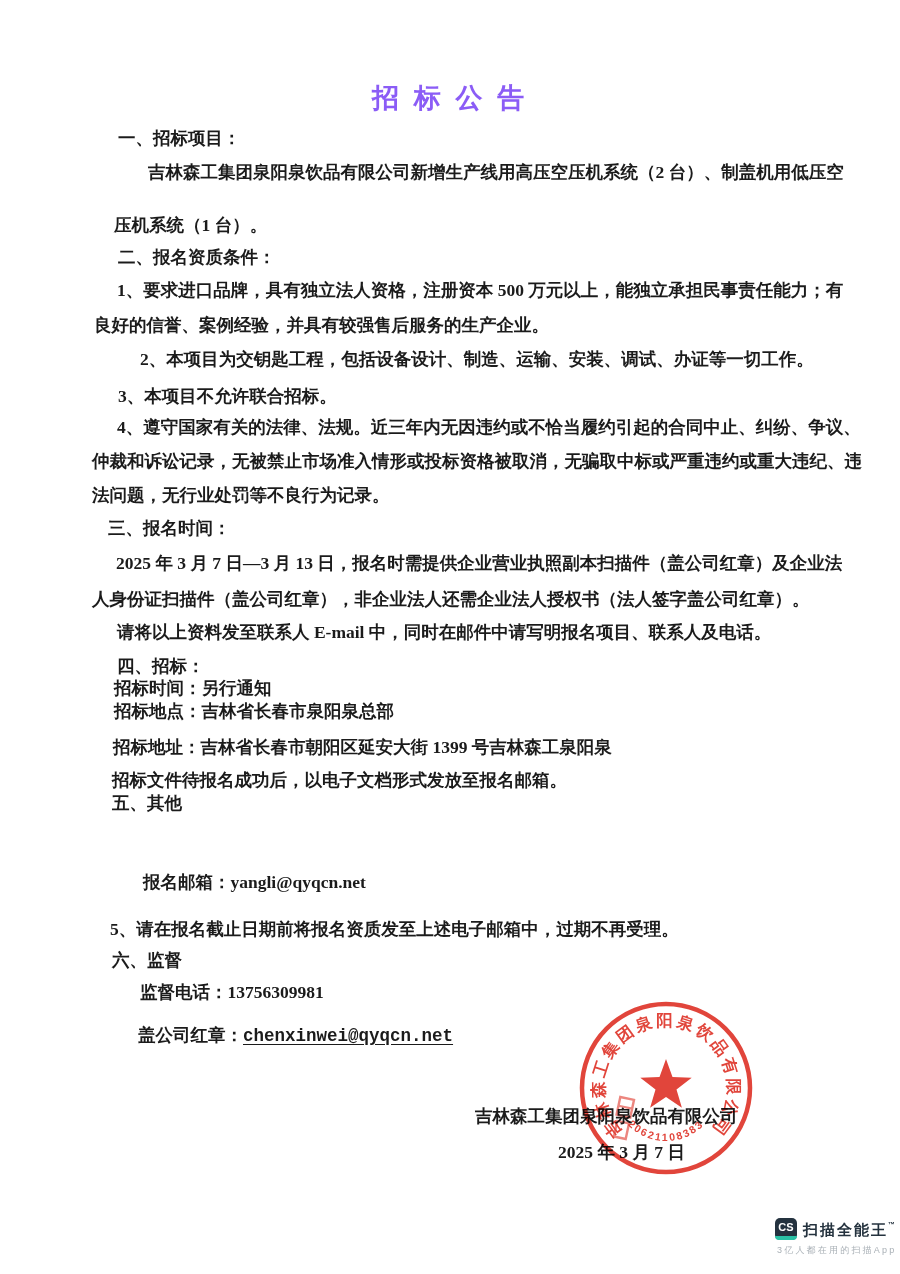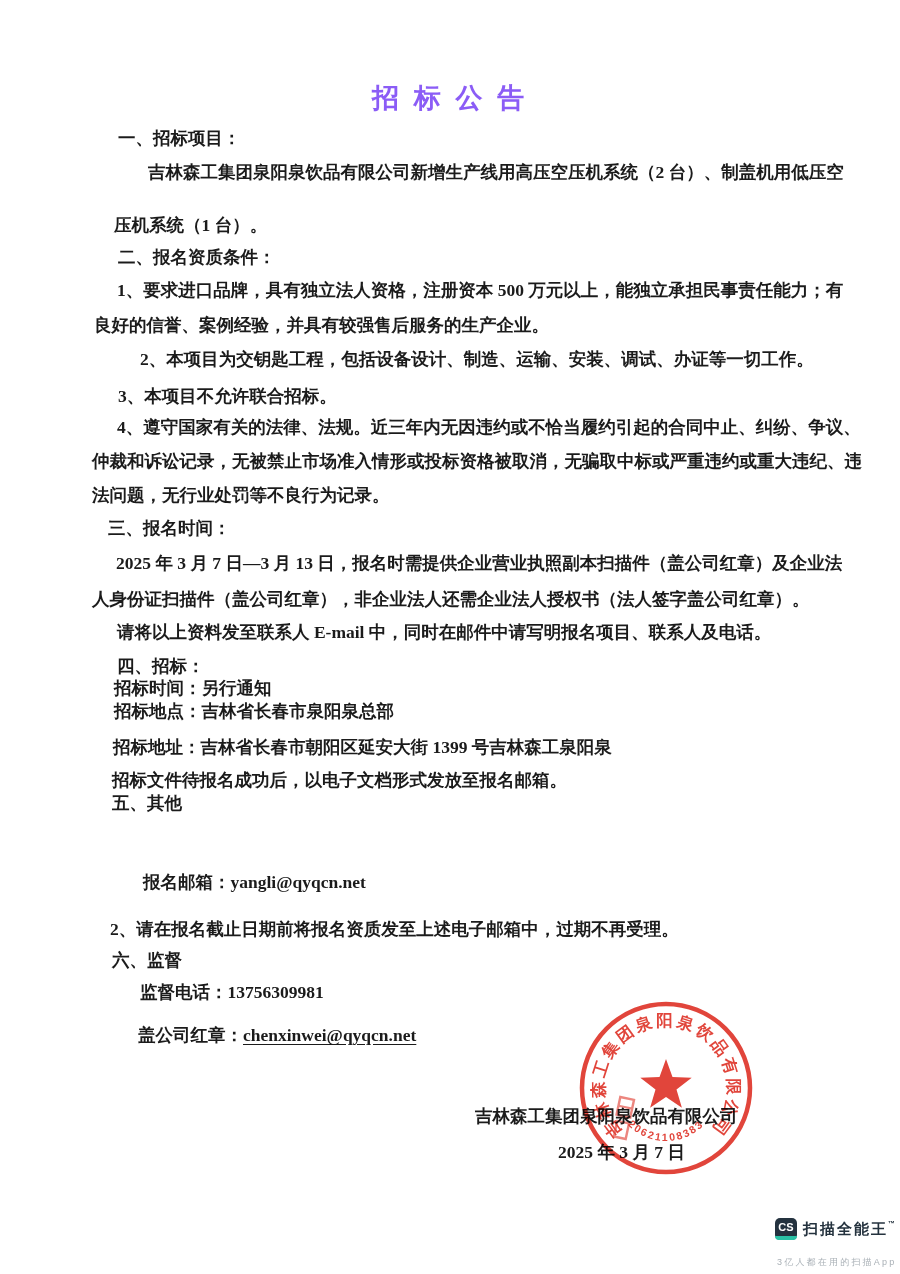--- a/index.html
+++ b/index.html
@@ -25,41 +25,41 @@
     letter-spacing: 4px;
     color: #8b5cf6;
   }
   .line {
     position: absolute;
     white-space: nowrap;
     font-size: 17.5px;
     font-weight: 700;
     color: #1b1b1b;
   }
-  .email-underline { text-decoration: underline; text-underline-offset: 3px; }
+  .email-underline { text-decoration: underline; text-underline-offset: 3px; font-family: Liberation Mono, monospace; }
   .footer-company { position: absolute; left: 475px; top: 1104px; font-size: 17.5px; font-weight: 700; z-index: 3; }
   .footer-date { position: absolute; left: 558px; top: 1140px; font-size: 17.5px; font-weight: 700; z-index: 3; }
   .seal {
     position: absolute;
     left: 576px;
     top: 998px;
     width: 180px;
     height: 180px;
     z-index: 4;
     mix-blend-mode: multiply;
     opacity: 0.93;
   }
   .watermark {
     position: absolute;
     left: 775px;
     top: 1218px;
     z-index: 2;
     font-family: "Liberation Sans", sans-serif;
   }
-  .wm-row { display: flex; align-items: center; gap: 6px; }
+  .wm-row { display: flex; align-items: flex-end; gap: 6px; }
   .wm-logo {
     position: relative;
     width: 22px; height: 22px;
     border-radius: 5px;
     background: #24323f;
     color: #ffffff;
     font-size: 11px;
     font-weight: 700;
     display: flex; align-items: center; justify-content: center;
     line-height: 17px;
@@ -75,21 +75,21 @@
   }
   .wm-name {
     font-size: 15px;
     font-weight: 700;
     color: #24323e;
     letter-spacing: 2px;
     white-space: nowrap;
   }
   .wm-name sup { font-size: 7px; vertical-align: top; letter-spacing: 0; }
   .wm-tagline {
-    margin-top: 16px;
+    margin-top: 4px;
     font-size: 9px;
     color: #a9b0b6;
     letter-spacing: 2.2px;
     white-space: nowrap;
     padding-left: 2px;
   }
 </style>
 </head>
 <body>
 
@@ -116,21 +116,21 @@
   <div class="line" style="left:114px; top:676px;">招标时间：另行通知</div>
   <div class="line" style="left:114px; top:699px;">招标地点：吉林省长春市泉阳泉总部</div>
   <div class="line" style="left:113px; top:735px;">招标地址：吉林省长春市朝阳区延安大街 1399 号吉林森工泉阳泉</div>
   <div class="line" style="left:112px; top:768px;">招标文件待报名成功后，以电子文档形式发放至报名邮箱。</div>
   <div class="line" style="left:112px; top:791px;">五、其他</div>
 
   <div class="line" style="left:143px; top:870px;">
     <span>报名邮箱：</span><span>yangli@qyqcn.net</span>
   </div>
 
-  <div class="line" style="left:110px; top:917px;">2、请在报名截止日期前将报名资质发至上述电子邮箱中，过期不再受理。</div>
+  <div class="line" style="left:110px; top:917px;">5、请在报名截止日期前将报名资质发至上述电子邮箱中，过期不再受理。</div>
   <div class="line" style="left:112px; top:948px;">六、监督</div>
   <div class="line" style="left:140px; top:980px;">监督电话：13756309981</div>
 
   <div class="line" style="left:138px; top:1023px;">
     <span>盖公司红章：</span><span class="email-underline">chenxinwei@qyqcn.net</span>
   </div>
 
   <div class="footer-company">吉林森工集团泉阳泉饮品有限公司</div>
   <div class="footer-date">2025 年 3 月 7 日</div>
 

